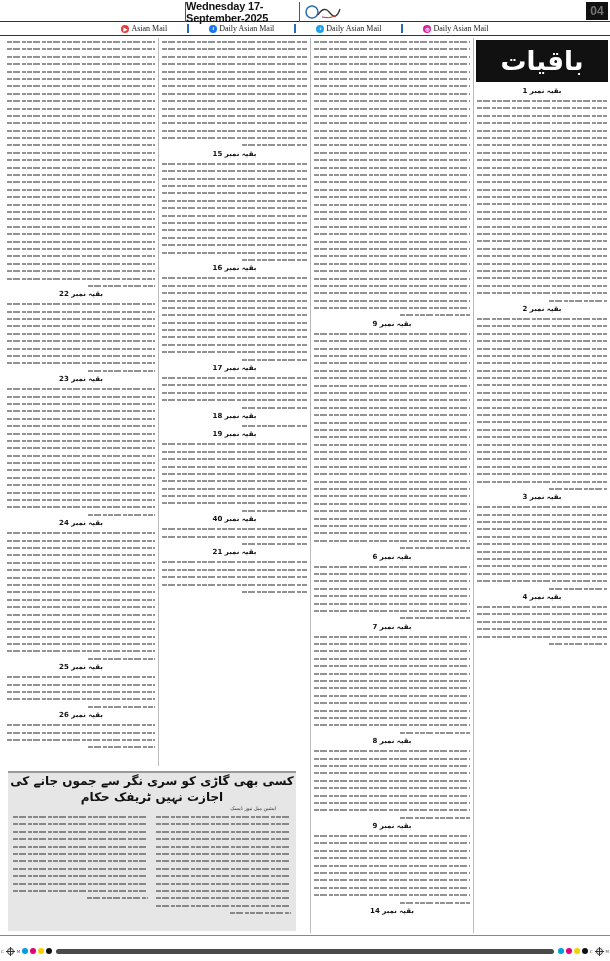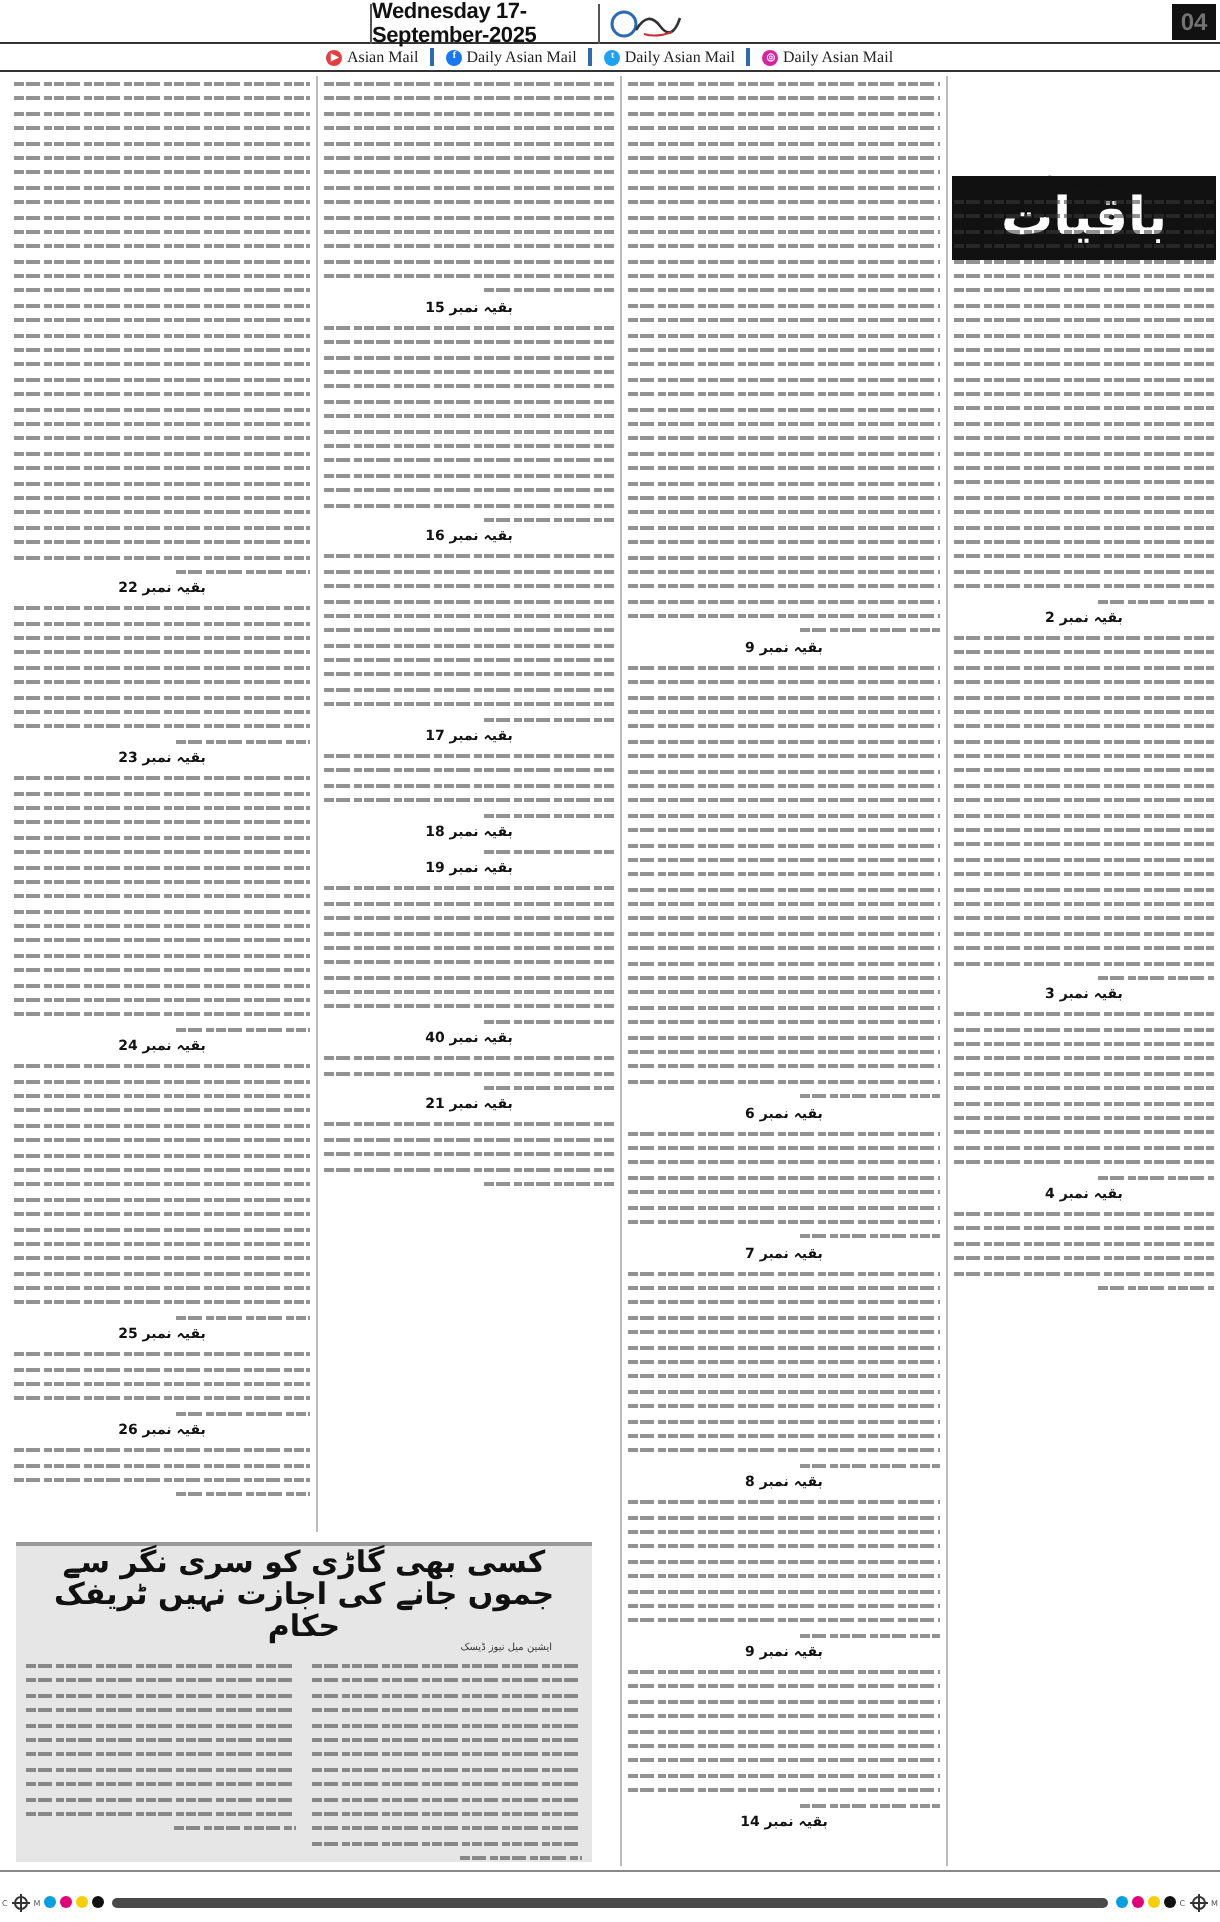--- a/index.html
+++ b/index.html
@@ -5,40 +5,40 @@
   * { box-sizing: border-box; margin: 0; padding: 0; }
   html, body { width: 610px; height: 961px; background: #ffffff; overflow: hidden; }
   body { position: relative; font-family: "DejaVu Sans", sans-serif; color: #1a1a1a; }
 
   
   .masthead { position: absolute; left: 0; top: 0; width: 610px; height: 22px; border-bottom: 1px solid #333; }
   .date-box { position: absolute; left: 185px; top: 2px; width: 115px; height: 20px; display:flex; align-items:center; justify-content:center; border-left:1px solid #555; border-right:1px solid #555; }
   .date-text { font-family: "Liberation Sans", sans-serif; font-weight: 700; font-size: 11px; letter-spacing: -0.2px; color:#111; }
   .logo { position: absolute; left: 304px; top: 1px; width: 40px; height: 20px; }
   .page-num { position: absolute; right: 2px; top: 2px; width: 22px; height: 18px; background:#111; color:#737373; font-family:"Liberation Sans", sans-serif; font-weight:700; font-size:12px; display:flex; align-items:center; justify-content:center; }
-  .social-bar { position: absolute; left: 0; top: 22px; width: 610px; height: 14px; display:flex; justify-content:center; align-items:center; gap: 4px; border-bottom: 1px solid #333; }
+  .social-bar { position: absolute; left: 0; top: 22px; width: 610px; height: 14px; display:flex; justify-content:center; align-items:center; gap: 18px; border-bottom: 1px solid #333; }
   .social-item { display:flex; align-items:center; gap:2px; font-family:"Liberation Serif", serif; font-size:8px; color:#222; }
   .social-sep { width:2px; height:9px; background:#2b6cb0; margin:0 2px; }
   .s-icon { width:8px; height:8px; border-radius:50%; display:inline-flex; align-items:center; justify-content:center; color:#fff; font-size:5px; font-weight:700; }
 
   
   .col { position:absolute; top: 38px; direction: rtl; overflow:hidden; }
   .col-rule { position:absolute; top:38px; width:1px; background:#bbb; }
   .text-block { font-size: 4.6px; line-height: 7.4px; color:#2a2a2a; text-align: justify; }
   .text-line { height: 7.4px; margin: 0 1px; position:relative; }
   .text-line::before { content:""; position:absolute; left:0; right:0; top:3px; height:2px; background: repeating-linear-gradient(90deg, #3a3a3a 0 5px, transparent 5px 6px, #3a3a3a 6px 13px, transparent 13px 15px, #3a3a3a 15px 19px, transparent 19px 20px); opacity:0.55; }
   .text-line.half::before { left: 55%; }
   .cont-head { text-align:center; font-size:7px; line-height:11px; color:#111; font-weight:700; direction: rtl; }
 
-  .baqiyat { position:absolute; left: 476px; top: 40px; width: 132px; height: 42px; background:#111; color:#fff; display:flex; align-items:center; justify-content:center; font-size: 26px; font-weight:700; direction: rtl; letter-spacing: 3px; margin-top: 48px; }
+  .baqiyat { position:absolute; left: 476px; top: 40px; width: 132px; height: 42px; background:#111; color:#fff; display:flex; align-items:center; justify-content:center; font-size: 26px; font-weight:700; direction: rtl; letter-spacing: 3px; }
 
   
   .box-story { position:absolute; left: 8px; top: 771px; width: 288px; height: 160px; background:#e6e6e6; border-top:2px solid #999; direction: rtl; }
   .box-headline { text-align:center; font-family:"DejaVu Serif", serif; font-size: 14px; line-height: 20px; color:#111; margin-top: 4px; }
-  .box-subhead { text-align:center; font-size: 15px; font-weight:700; line-height: 16px; color:#111; }
+  .box-subhead { text-align:center; font-size: 12px; font-weight:700; line-height: 16px; color:#111; }
   .box-byline { font-size: 5px; color:#333; text-align:right; padding-right: 20px; }
   .box-cols { display:flex; gap:6px; padding: 2px 4px; }
   .box-col { flex:1; }
 
   
   .footer-rule { position:absolute; left: 0; top: 935px; width: 610px; height:1px; background:#888; }
   .color-bar { position:absolute; left: 0; top: 946px; width: 610px; height: 10px; display:flex; align-items:center; }
   .dot { width:6px; height:6px; border-radius:50%; margin: 0 1px; }
   .reg { width:7px; height:7px; border:1px solid #333; border-radius:50%; margin: 0 2px; position:relative; }
   .reg::before, .reg::after { content:""; position:absolute; background:#333; }

